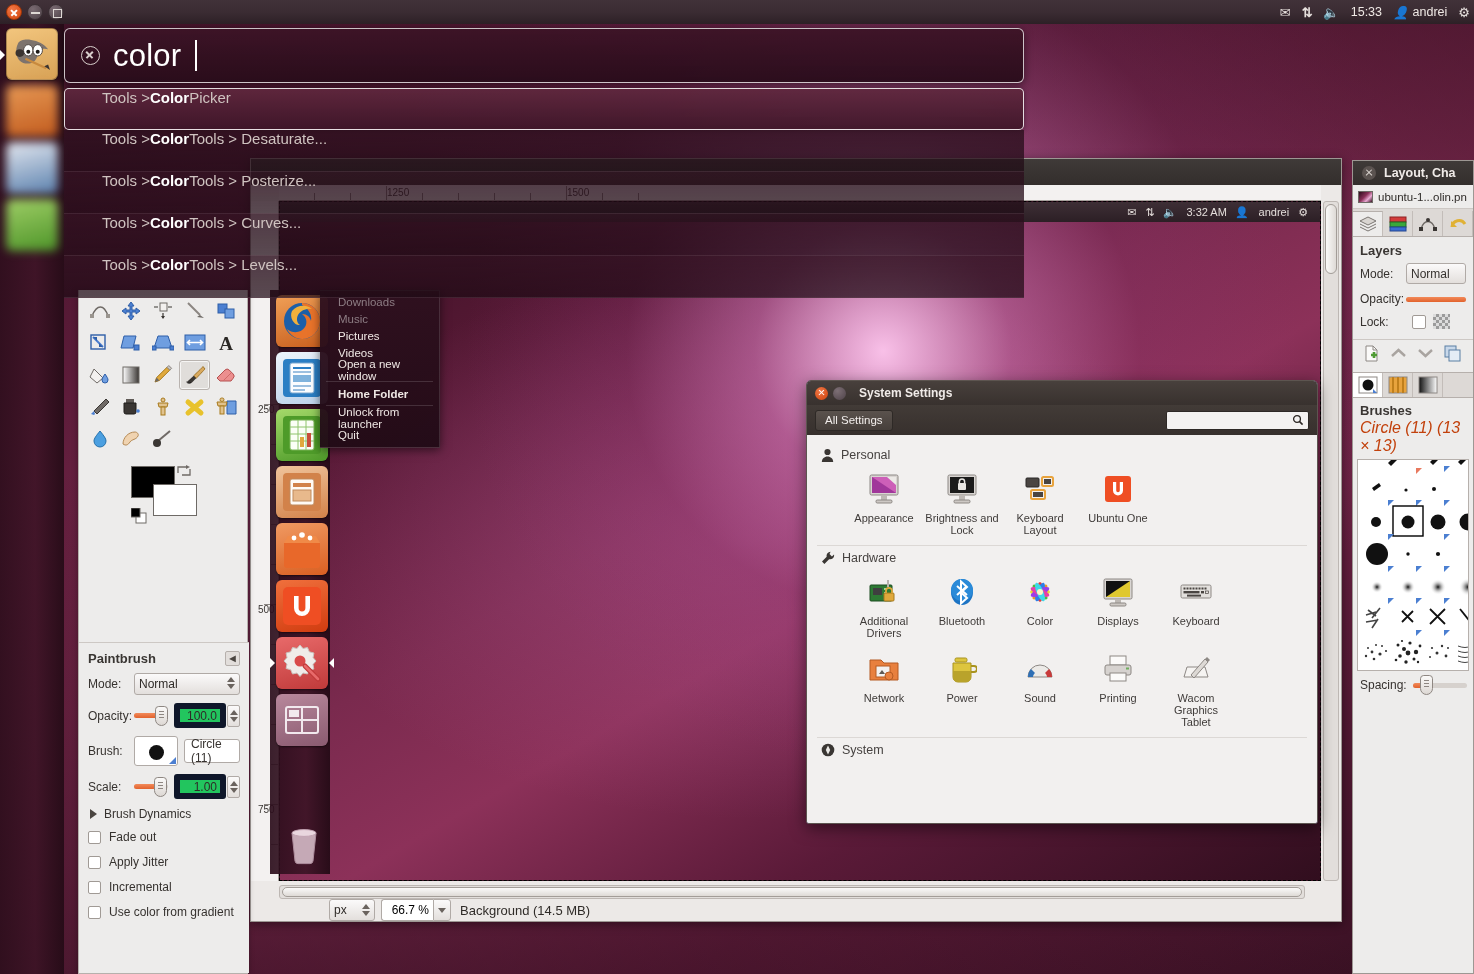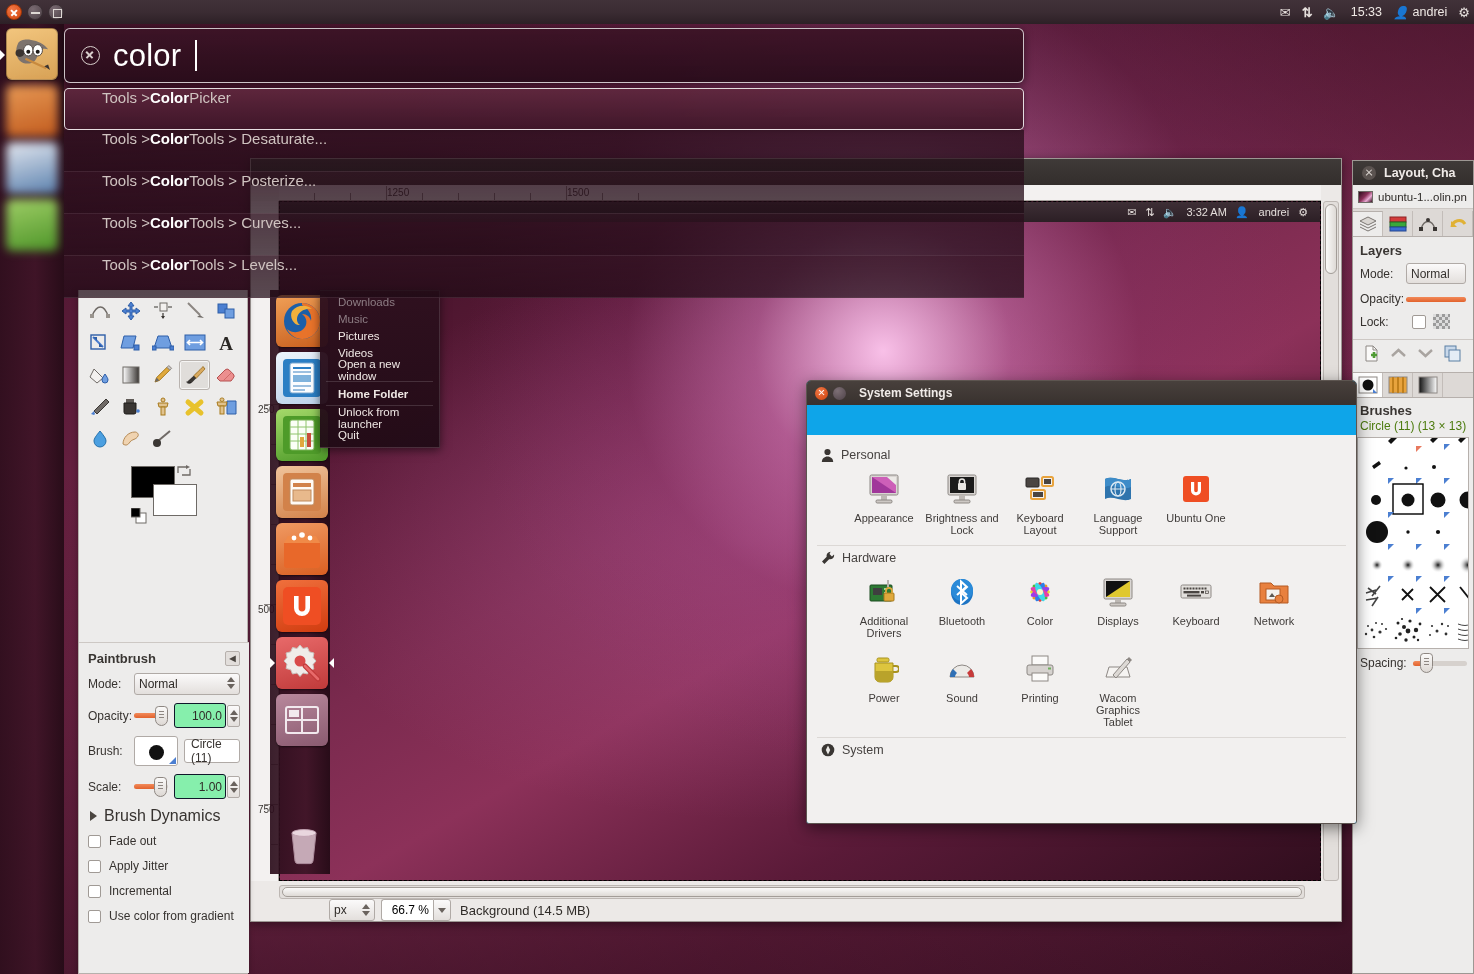--- a/index.html
+++ b/index.html
@@ -114,29 +114,29 @@
   .spinner-arrows{ position:absolute; right:4px; top:3px; display:flex; flex-direction:column; gap:2px; line-height:0;}
   .spin-up,.spin-dn{ width:0;height:0;border-left:4px solid transparent;border-right:4px solid transparent;}
   .spin-up{ border-bottom:5px solid #6a635e; } .spin-dn{ border-top:5px solid #6a635e; }
   .slider{ flex:1; height:18px; position:relative; display:flex; align-items:center; }
   .sl-track{ position:absolute; left:0; right:0; height:5px; background:#d6d1cd; border-radius:3px;}
   .sl-fill{ position:absolute; left:0; height:5px; background:linear-gradient(180deg,#f28a5a,#e2622c); border-radius:3px;}
   .sl-knob{ position:absolute; width:13px; height:20px; background:linear-gradient(180deg,#fbfaf9,#ddd8d4); border:1px solid #8e8782;
             border-radius:4px 4px 7px 7px; top:-1px; }
   .sl-knob:after{ content:""; position:absolute; left:3px; top:4px; width:5px; height:1px; background:#8e8782;
             box-shadow:0 3px 0 #8e8782, 0 6px 0 #8e8782; }
-  .numbox{ width:52px; height:25px; background:#86efac; border:1px solid #0f172a; border-radius:3px; display:flex; align-items:center;
+  .numbox{ width:52px; height:25px; background:#22c55e; border:6px solid #0f172a; border-radius:3px; display:flex; align-items:center;
            justify-content:flex-end; padding-right:3px; font-size:12px; color:#2f2b28; margin-left:6px; position:relative;}
   .numspin{ width:13px; height:22px; margin-left:1px; background:linear-gradient(180deg,#fbfafa,#e3dfdc); border:1px solid #b0aaa6;
            border-radius:2px; display:flex; flex-direction:column; align-items:center; justify-content:center; gap:2px;}
   .brush-btn{ width:44px; height:30px; background:#fff; border:1px solid #b0aaa6; border-radius:3px; position:relative; margin-right:6px;}
   .brush-btn .dot{ position:absolute; left:14px; top:8px; width:15px; height:15px; border-radius:50%; background:#111;}
   .brush-btn .corner{ position:absolute; right:1px; bottom:1px; width:0;height:0;border-left:7px solid transparent;border-bottom:7px solid #4b7fd1;}
   .brush-name{ flex:1; height:24px; background:#fff; border:1px solid #b0aaa6; border-radius:3px; display:flex; align-items:center; padding:0 6px; font-size:12px;}
-  .disclosure{ display:flex; align-items:center; gap:7px; font-size:16px; color:#36322f; margin:2px 0 9px 2px;}
+  .disclosure{ display:flex; align-items:center; gap:7px; font-size:12px; color:#36322f; margin:2px 0 9px 2px;}
   .tri{ width:0;height:0;border-top:5px solid transparent;border-bottom:5px solid transparent;border-left:7px solid #4a4540;}
   .chkrow{ display:flex; align-items:center; gap:8px; margin-bottom:11px; font-size:12px; color:#36322f;}
   .chk{ width:13px;height:13px;border:1px solid #a09a95;background:#fff;border-radius:2px;}
 
   
   #gimp-img{
     position:absolute; left:250px; top:158px; width:1092px; height:764px;
     background:#ece9e7; border:1px solid #9d9793; z-index:15;
     box-shadow:0 2px 10px rgba(0,0,0,.45);
   }
@@ -183,22 +183,22 @@
     border:1px solid rgba(255,255,255,.13); border-left:none;
     box-shadow:0 2px 9px rgba(0,0,0,.55); padding:2px 0 4px 0;
   }
   .ql-item{ height:17px; display:flex; align-items:center; padding-left:18px; color:#efe7e4; font-size:11.5px;}
   .ql-item.dim{ color:#8d7d84; }
   .ql-item.bold{ font-weight:700; }
   .ql-sep{ height:1px; margin:3px 6px; background:rgba(255,255,255,.14); }
 
   
   #syssettings{
-    position:absolute; left:806px; top:380px; width:551px; height:444px; z-index:30;
-    background:#0ea5e9; border:1px solid #5d5550; border-radius:5px 5px 3px 3px; overflow:hidden;
+    position:absolute; left:806px; top:380px; width:512px; height:444px; z-index:30;
+    background:#c4b5fd; border:1px solid #5d5550; border-radius:5px 5px 3px 3px; overflow:hidden;
     box-shadow:0 4px 16px rgba(0,0,0,.5);
   }
   #ss-title{ height:24px; background:linear-gradient(180deg,#48403c,#38312e); display:flex; align-items:center; padding-left:8px; gap:5px;}
   #ss-title .tb{ width:13px;height:13px;border-radius:50%; position:relative;}
   #ss-title .tb.c{ background:radial-gradient(circle at 35% 30%,#f07746,#cf420b); }
   #ss-title .tb.m{ background:radial-gradient(circle at 35% 30%,#7d6f75,#4e4248); }
   #ss-title .tb.c:before,#ss-title .tb.c:after{content:"";position:absolute;left:2.5px;top:5.6px;width:7px;height:1.3px;background:#fff;}
   #ss-title .tb.c:before{transform:rotate(45deg);} #ss-title .tb.c:after{transform:rotate(-45deg);}
   #ss-title span{ color:#f0ebe8; font-size:12px; font-weight:700; margin-left:8px;}
   #ss-toolbar{ height:30px; background:linear-gradient(180deg,#423b37,#37302d); display:flex; align-items:center; justify-content:space-between; padding:0 8px;}
@@ -245,21 +245,21 @@
   .eye{ width:26px; display:flex; align-items:center; justify-content:center;}
   .chainslot{ width:24px; border-left:1px solid #d9d4d1; border-right:1px solid #d9d4d1; height:100%;}
   .layer-thumb{ width:28px; height:21px; margin-left:4px; border:1px solid #6e6a66;
      background:linear-gradient(135deg,#2c0d1c 0%,#7e2a4e 35%,#eaa9d3 62%,#ffffff 74%,#3a1224 100%);}
   .layer-name{ font-weight:700; font-size:12px; color:#8a6a22; margin-left:5px;}
   #ld-btns{ height:30px; display:flex; align-items:center; gap:10px; padding-left:10px; border-top:1px solid #cdc8c4; margin-top:4px;}
   #ld-brushtabs{ height:26px; display:flex; align-items:flex-end; background:#ddd9d6; border-top:1px solid #b6b0ac; border-bottom:1px solid #b6b0ac; margin-top:3px;}
   .btab{ width:30px;height:24px;display:flex;align-items:center;justify-content:center;border-right:1px solid #c3bdb9;}
   .btab.active{ background:#fff; }
   #ld-bhead{ font-weight:700; font-size:13px; color:#3a3633; padding:5px 0 1px 7px;}
-  #ld-bsub{ font-size:12px; color:#4d7c0f; padding:0 0 4px 7px;}
+  #ld-bsub{ font-style:italic; font-size:16px; color:#c2410c; padding:0 0 4px 7px;}
   #brushgrid{ margin:0 4px; background:#fff; border:1px solid #b6b0ac; height:212px; position:relative; overflow:hidden;}
   #spacing-row{ display:flex; align-items:center; gap:6px; padding:5px 6px 0 7px; font-size:12px; color:#36322f;}
 </style>
 </head>
 <body>
 
 <div id="desktop"></div>
 
 <div id="gimp-img">
   <div id="gimp-topbar"></div>
@@ -333,20 +333,29 @@
     <div id="statusmsg">Background (14.5 MB)</div>
   </div>
 </div>
 
 <div id="syssettings">
   <div id="ss-title">
     <div class="tb c"></div>
     <div class="tb m"></div>
     <span>System Settings</span>
   </div>
+  <div id="ss-toolbar">
+    <div id="ss-allbtn">All Settings</div>
+    <div id="ss-search">
+      <svg width="12" height="12" viewBox="0 0 12 12">
+        <circle cx="5" cy="5" r="3.4" fill="none" stroke="#2c2724" stroke-width="1.3"></circle>
+        <line x1="7.6" y1="7.6" x2="10.6" y2="10.6" stroke="#2c2724" stroke-width="1.5"></line>
+      </svg>
+    </div>
+  </div>
   <div id="ss-body">
 
     <div class="ss-section-hdr">
       <svg width="13" height="14" viewBox="0 0 13 14">
         <circle cx="6.5" cy="4" r="3.1" fill="#3a3633"></circle>
         <path d="M0.8 14c0-3.4 2.6-5.6 5.7-5.6S12.2 10.6 12.2 14z" fill="#3a3633"></path>
       </svg>
       <span>Personal</span>
     </div>
     <div class="ss-grid" style="padding-left:28px;">
@@ -382,33 +391,20 @@
           <svg width="34" height="32" viewBox="0 0 34 32">
             <rect x="3" y="5" width="13" height="9" rx="1" fill="#4a4542" stroke="#2b2826"></rect>
             <rect x="19" y="4" width="11" height="9" rx="1.5" fill="none" stroke="#e8a33d" stroke-width="2"></rect>
             <rect x="21" y="6" width="7" height="5" fill="#4a4542"></rect>
             <rect x="8" y="17" width="14" height="9" rx="1.5" fill="none" stroke="#e8a33d" stroke-width="2"></rect>
             <rect x="10" y="19" width="10" height="5" fill="#4a4542"></rect>
           </svg>
         </div>
         <div class="ss-lbl">Keyboard
 Layout</div>
-      </div>
-      <div class="ss-item">
-        <div class="ss-ico">
-          <svg width="34" height="32" viewBox="0 0 34 32">
-            <path d="M4 6c8-4 18 4 26 0v20c-8 4-18-4-26 0z" fill="#2f74ad"></path>
-            <path d="M4 6c8-4 18 4 26 0v8c-8 4-18-4-26 0z" fill="#3e8cc8"></path>
-            <circle cx="17" cy="16" r="7" fill="none" stroke="#dce9f3" stroke-width="1.5"></circle>
-            <ellipse cx="17" cy="16" rx="3" ry="7" fill="none" stroke="#dce9f3" stroke-width="1.2"></ellipse>
-            <line x1="10" y1="16" x2="24" y2="16" stroke="#dce9f3" stroke-width="1.2"></line>
-          </svg>
-        </div>
-        <div class="ss-lbl">Language
-Support</div>
       </div>
       <div class="ss-item">
         <div class="ss-ico">
           <svg width="32" height="32" viewBox="0 0 32 32">
             <rect x="3" y="3" width="26" height="26" rx="3" fill="#ef4e23"></rect>
             <path d="M11 9v8.5a5 5 0 0 0 10 0V9h-3.2v8.5a1.8 1.8 0 0 1-3.6 0V9z" fill="#fff"></path>
           </svg>
         </div>
         <div class="ss-lbl">Ubuntu One</div>
       </div>

